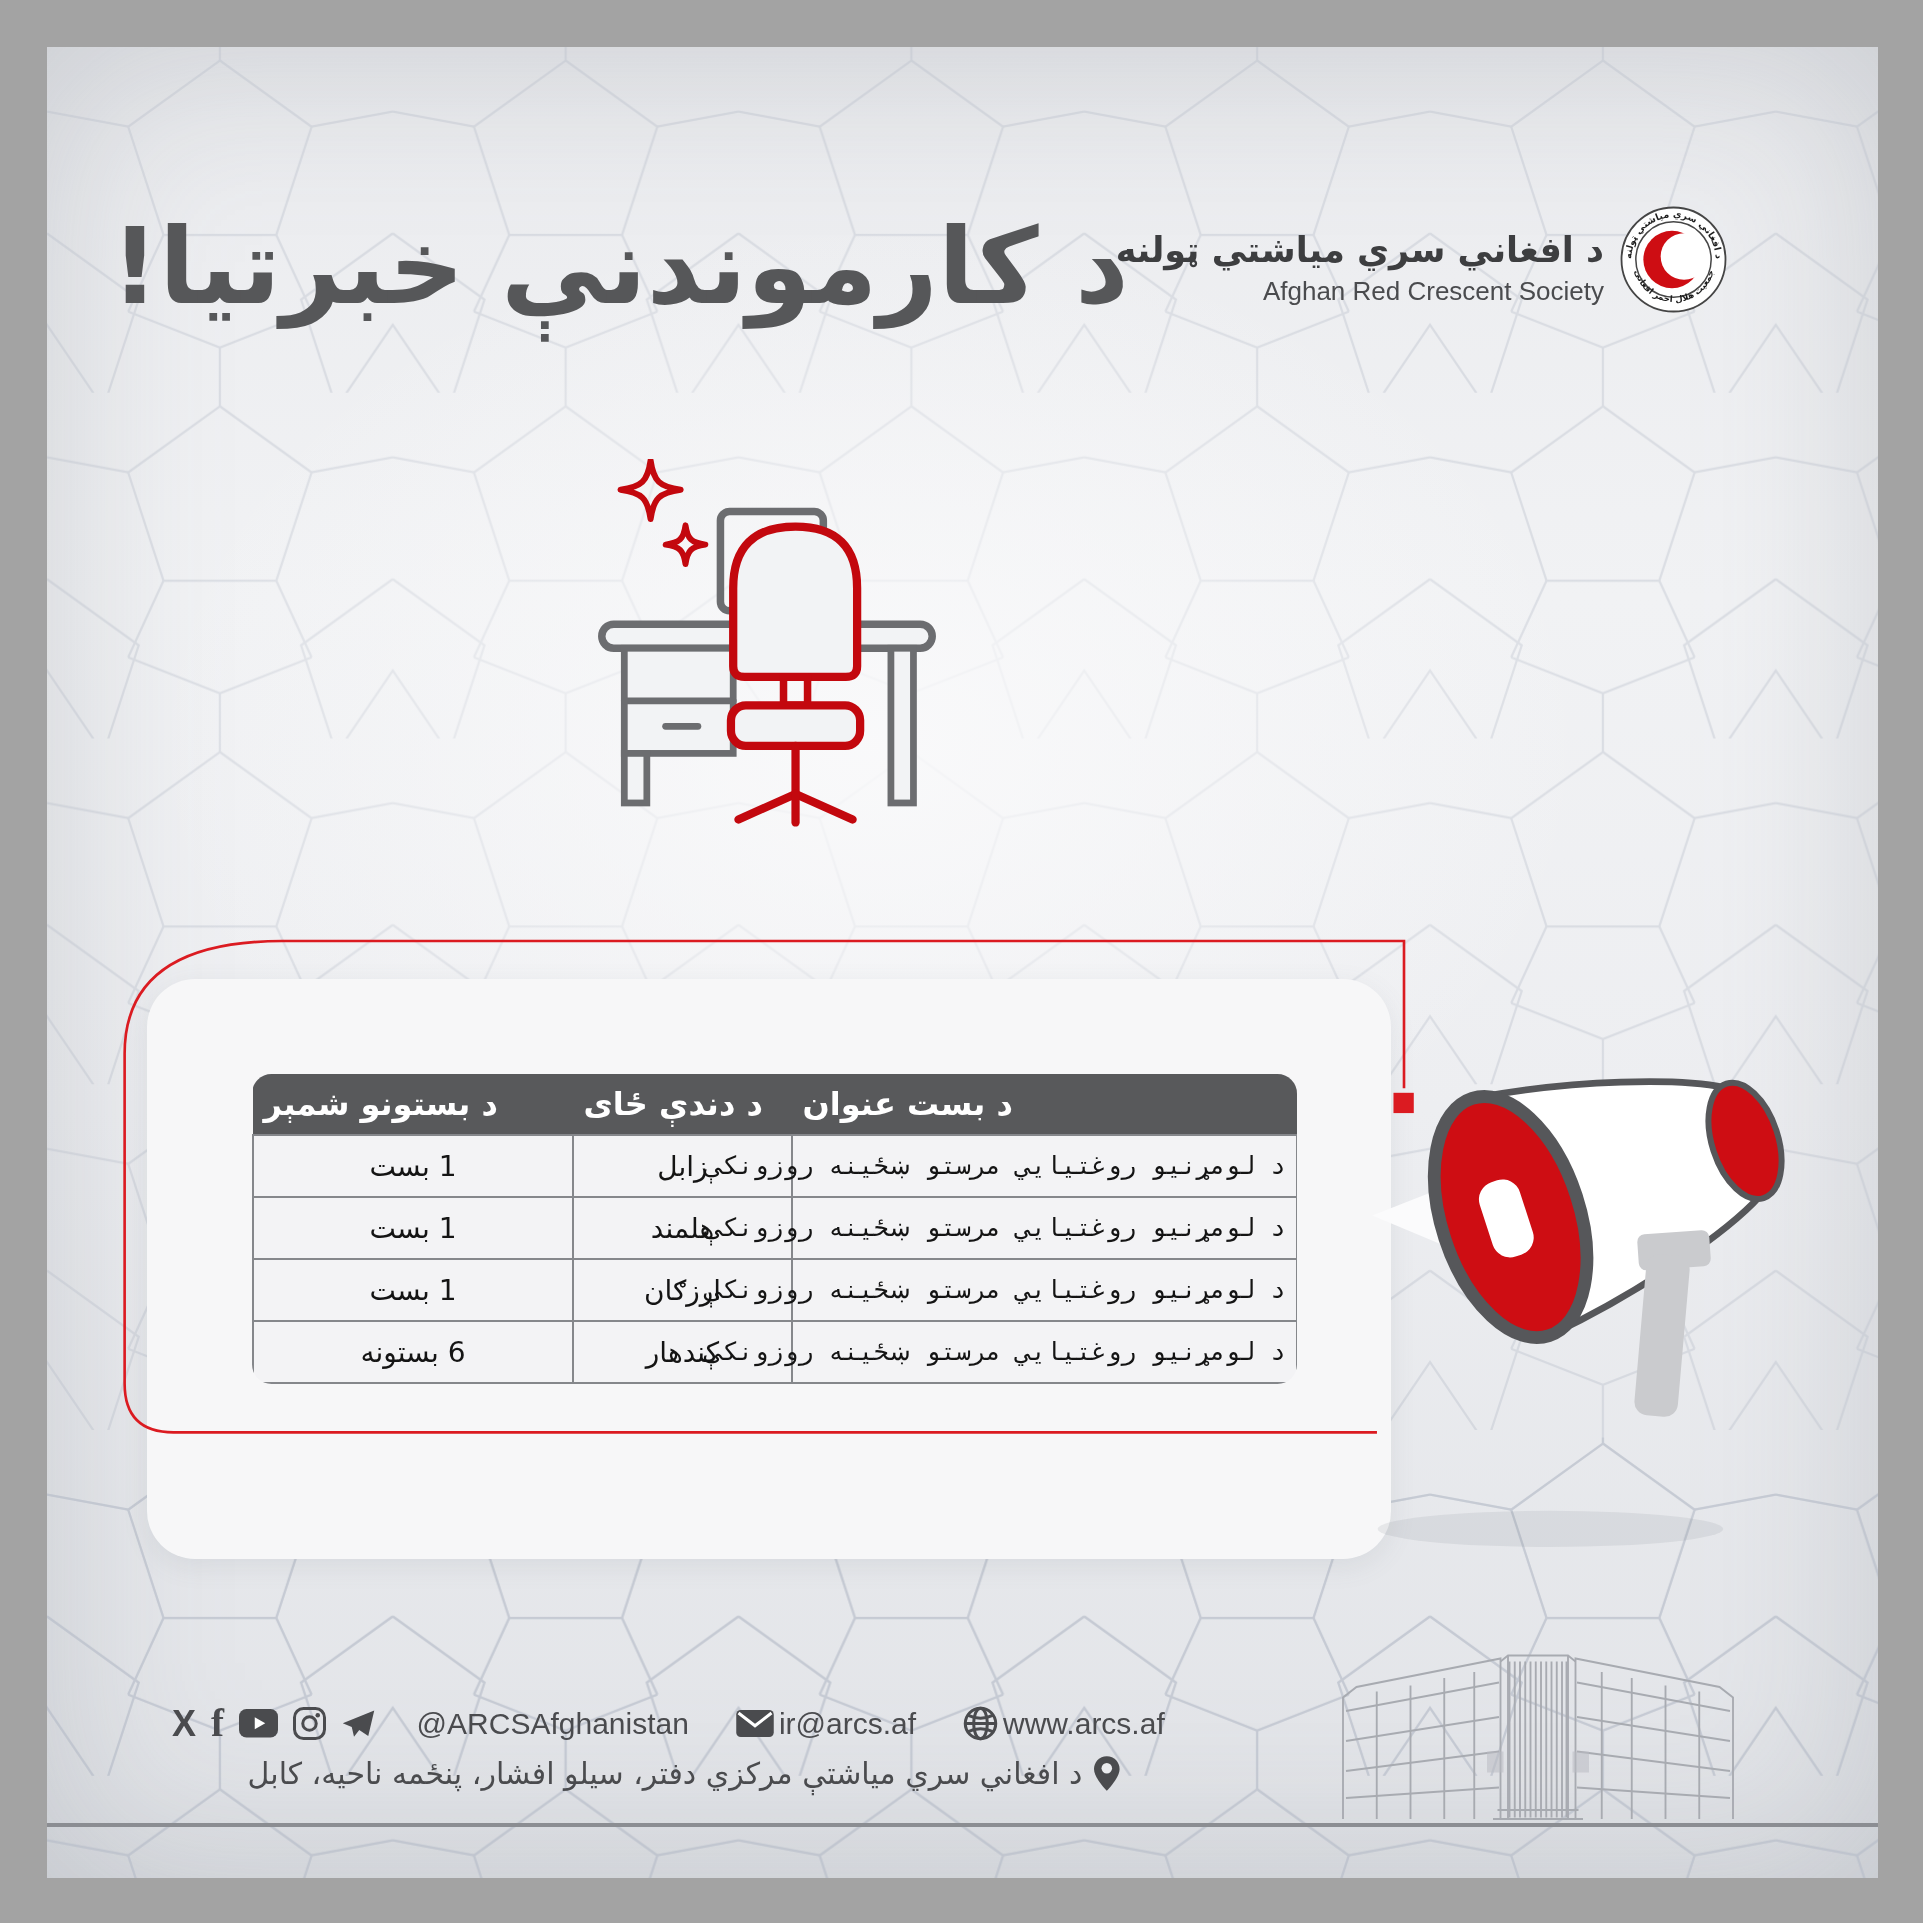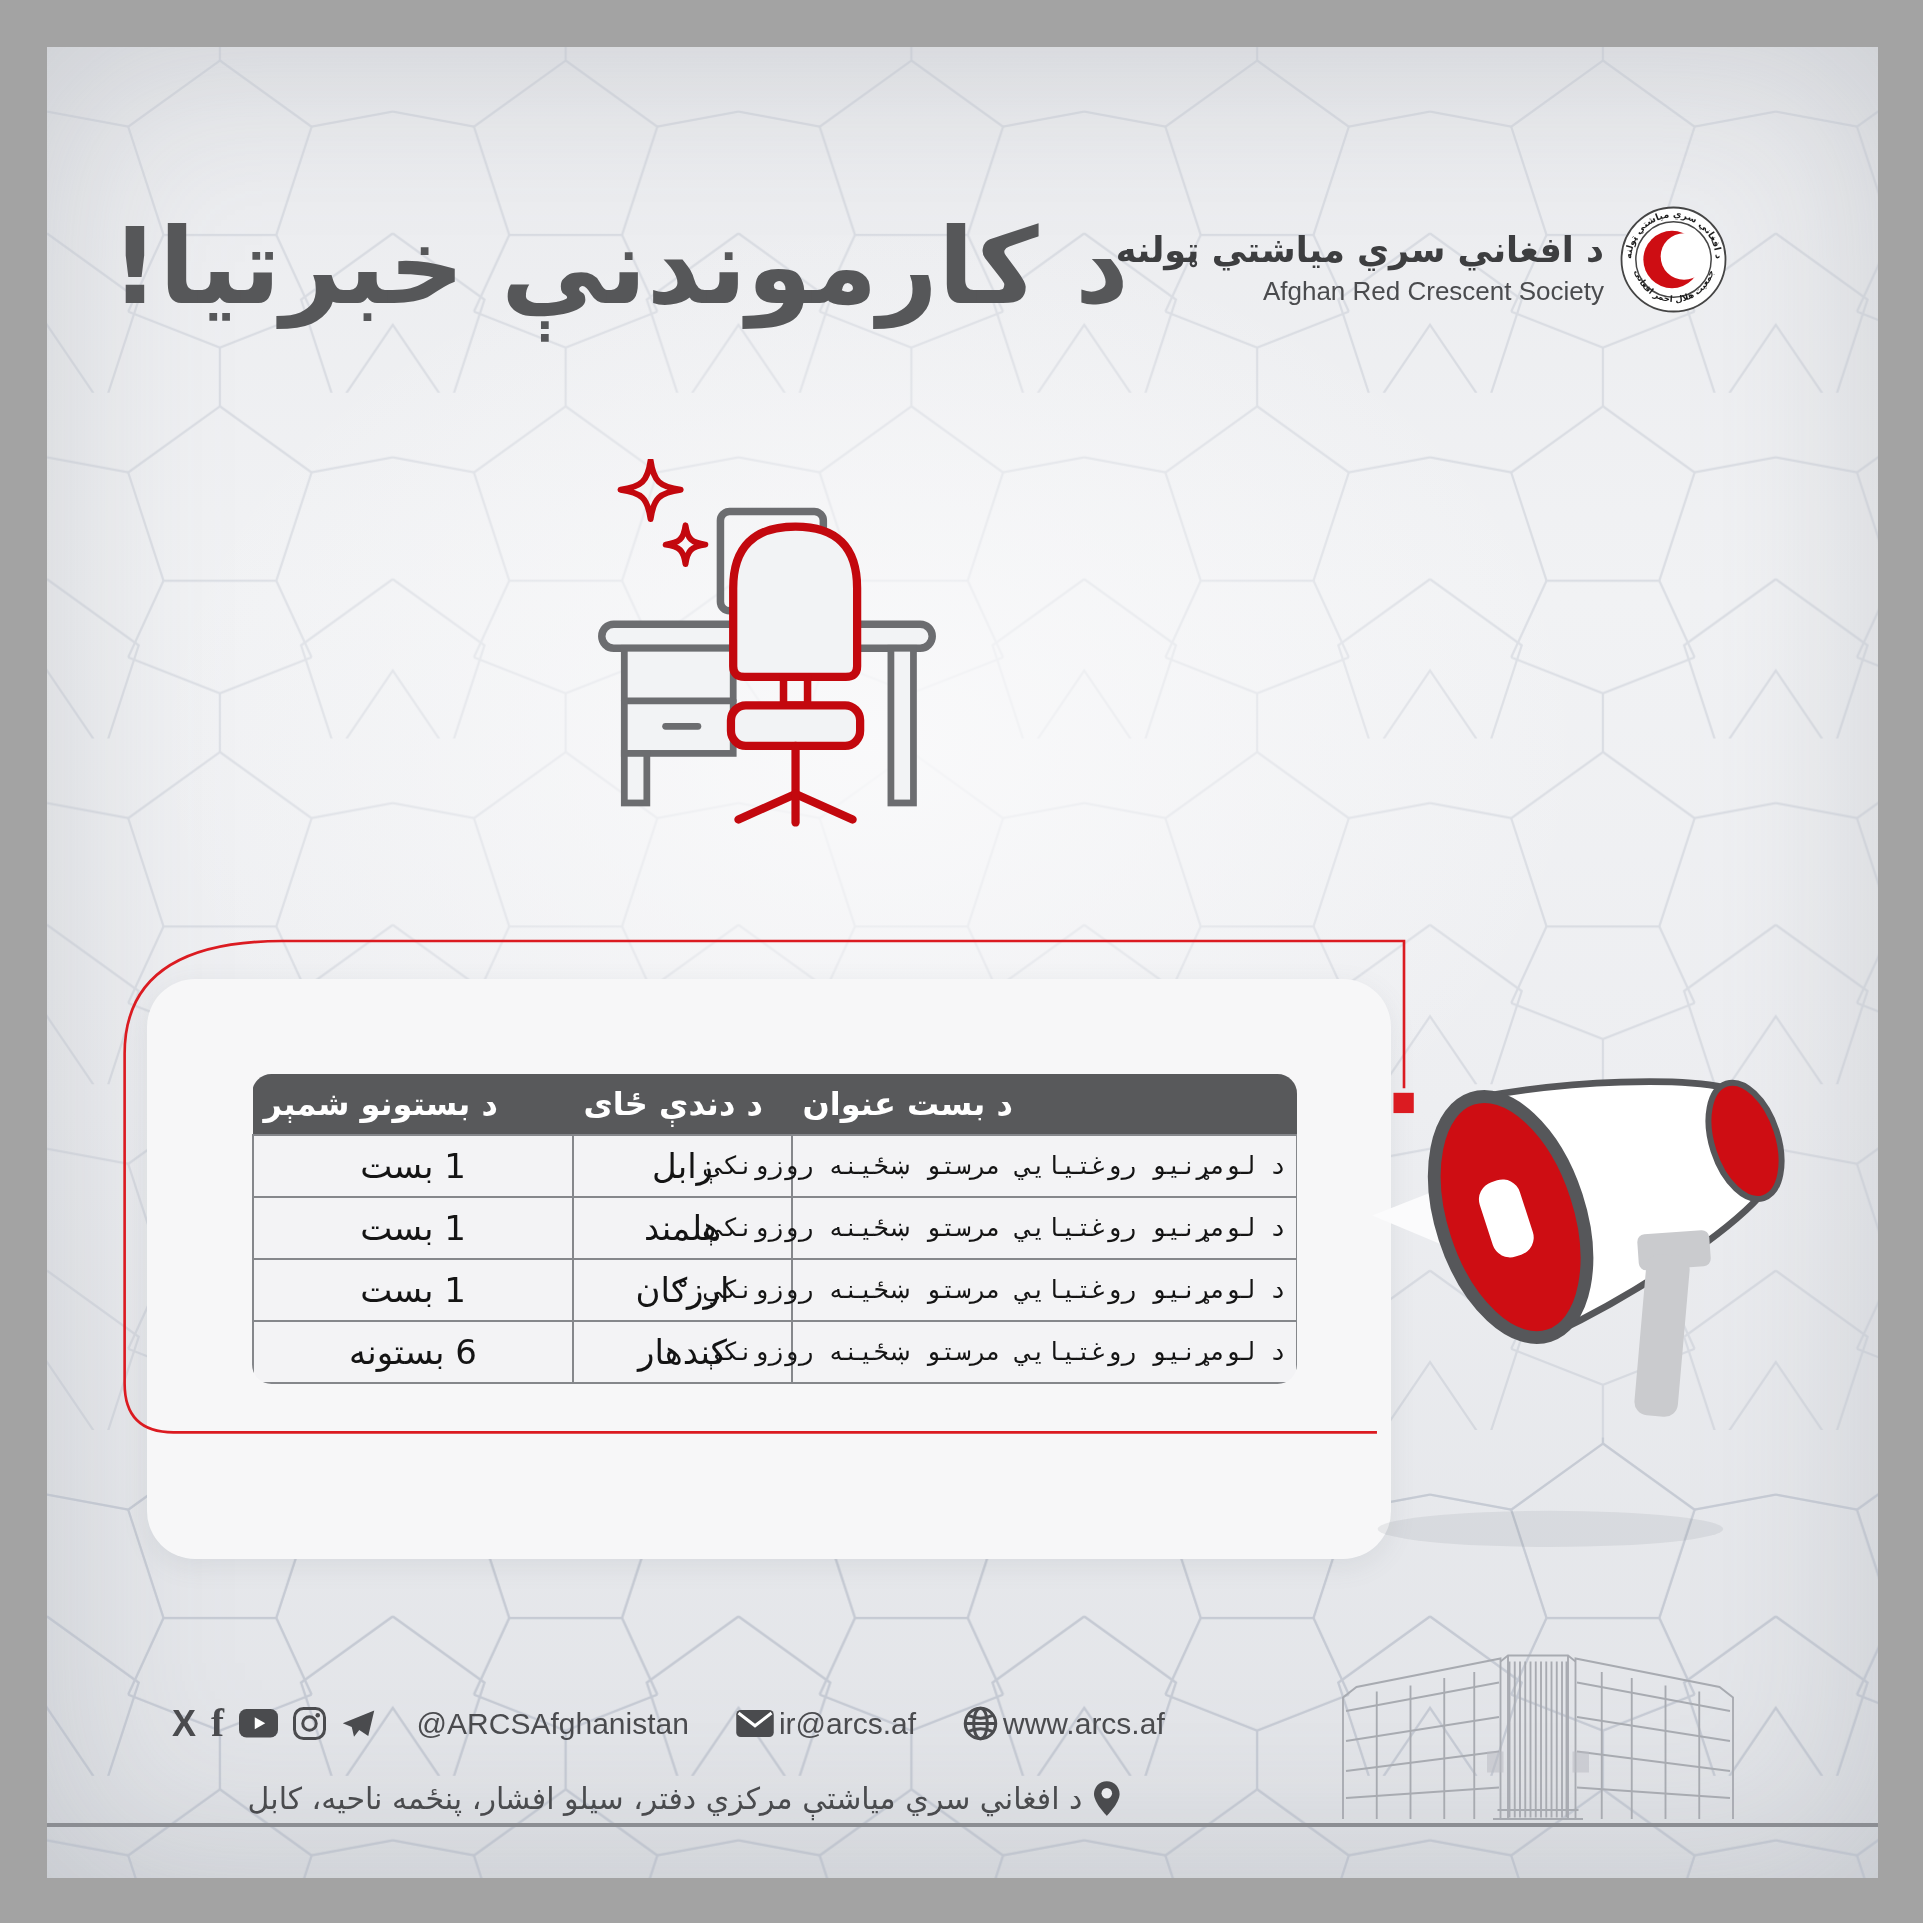--- a/index.html
+++ b/index.html
@@ -22,37 +22,37 @@
   
   .desk{position:absolute;left:547px;top:412px;width:346px;height:368px;}
   
   .card{position:absolute;left:100px;top:932px;width:1244px;height:580px;background:#f7f7f8;
         border-radius:48px;box-shadow:0 7.5px 25.6px rgba(100,106,118,0.10);}
   .redline{position:absolute;left:45px;top:864px;width:1413px;height:601px;}
   
   .jobs{position:absolute;left:205px;top:1027px;width:1045px;border-radius:19.5px;overflow:hidden;}
   .jobs table{width:100%;border-collapse:collapse;table-layout:fixed;direction:rtl;}
   .jobs th{background:#58595b;color:#ffffff;font-size:32px;font-weight:700;height:60px;padding:0 10.5px;text-align:left;}
-  .jobs td{background:#f3f3f5;border:2.3px solid #85878b;font-size:34px;color:#141414;height:54px;
+  .jobs td{background:#f3f3f5;border:2.3px solid #85878b;font-size:28px;color:#141414;height:54px;
            text-align:center;vertical-align:middle;padding:3px 10.5px;white-space:nowrap;}
   .jobs td.title-cell{font-size:25px;font-family:Liberation Mono, monospace;}
   
   .megaphone{position:absolute;left:1278px;top:1022px;width:526px;height:496px;}
   
   .groundline{position:absolute;left:0;top:1776px;width:1831px;height:3.8px;background:#8b8d92;}
   .building{position:absolute;left:1273px;top:1592px;width:436px;height:186px;}
   .contact{position:absolute;left:125px;top:1656px;width:948px;color:#4a4b4e;}
   .contact-row1{display:flex;align-items:center;flex-wrap:nowrap;height:41px;}
   .soc-icon{flex:0 0 auto;margin-right:15px;display:flex;align-items:center;}
   .x-glyph{font-family:"Liberation Sans",sans-serif;font-size:36px;font-weight:800;color:#4a4b4e;line-height:1;}
   .f-glyph{font-family:"Liberation Serif",serif;font-size:39px;font-weight:700;color:#4a4b4e;line-height:1;margin-top:-3px;}
   .handle-text{font-family:"Liberation Sans",sans-serif;font-size:30px;margin-left:25.6px;white-space:nowrap;}
   .mail-block,.web-block{display:flex;align-items:center;margin-left:47px;}
   .mail-text,.web-text{font-family:"Liberation Sans",sans-serif;font-size:30px;margin-left:5px;white-space:nowrap;}
-  .contact-row2{direction:rtl;display:flex;align-items:center;margin-top:37px;}
+  .contact-row2{direction:rtl;display:flex;align-items:center;margin-top:12px;}
   .address-text{font-size:30px;margin-right:12px;white-space:nowrap;direction:rtl;}
 </style>
 </head>
 <body>
 
 <div class="poster">
   <div class="canvas">
 
     <svg class="pattern-layer" xmlns="http://www.w3.org/2000/svg" viewBox="0 0 2436 2436" width="1831" height="1831">
       <defs>

